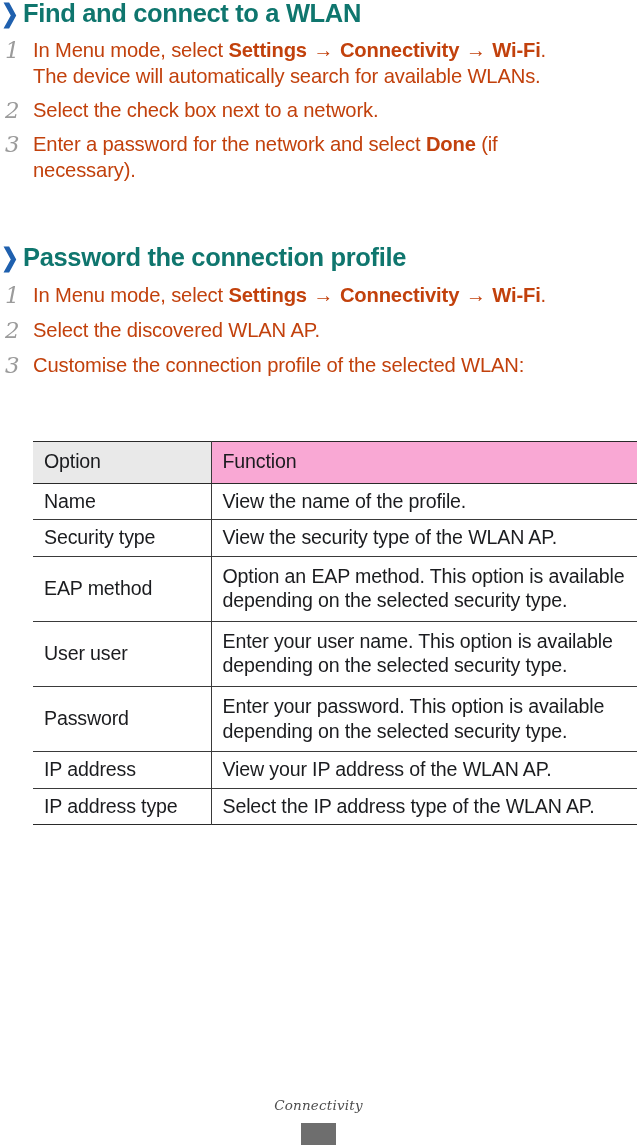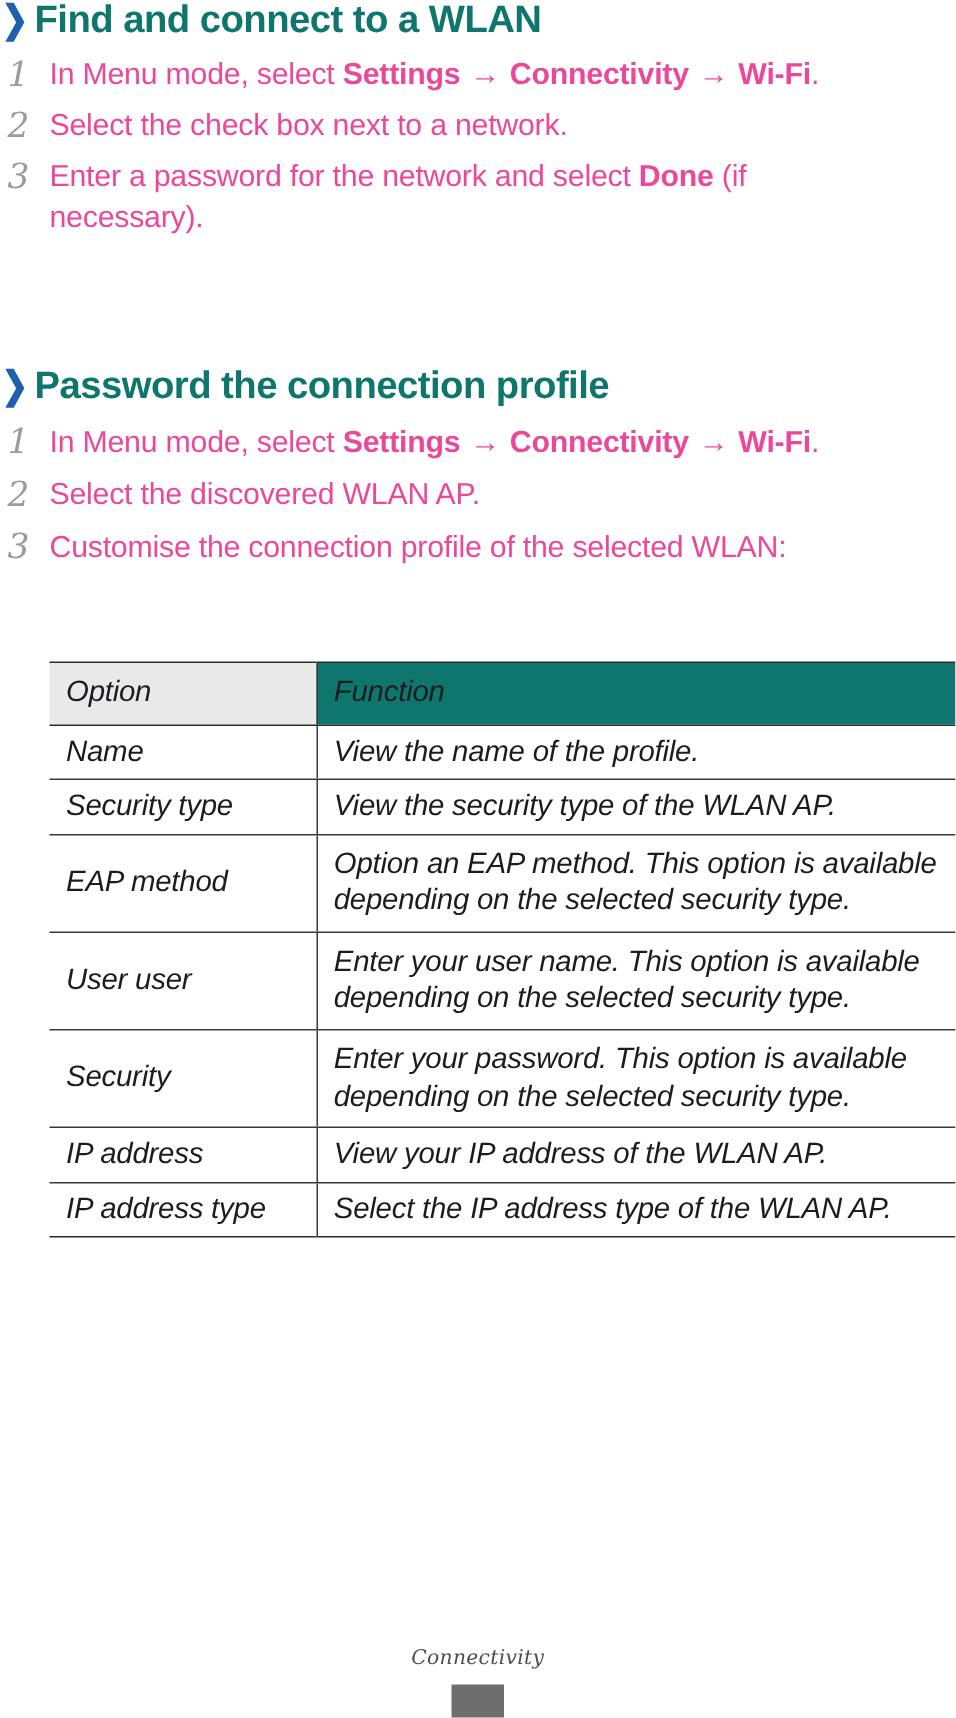--- a/index.html
+++ b/index.html
@@ -67,21 +67,21 @@
     text-align: left;
     padding-left: 5px;
     box-sizing: border-box;
     font-weight: 400;
   }
   .step-body {
     flex: 1 1 auto;
     font-size: 20.2px;
     line-height: 1.30;
     letter-spacing: -0.15px;
-    color: #ec4899;
+    color: #c2410c;
   }
   .step-body .b { font-weight: 700; }
   .step-body .arr { font-weight: 700; padding: 0 1px; }
   .step-body .sub {
     display: block;
   }
 
   
   .opt-table {
     border-collapse: collapse;
@@ -109,21 +109,21 @@
   .opt-table td.fn,
   .opt-table th.fn {
     border-left: 1.2px solid #3a3a3a;
   }
   .opt-table thead th {
     padding-top: 7px;
     padding-bottom: 9px;
     border-bottom: 1.6px solid #2a2a2a;
   }
   .opt-table thead th.opt { background: #e9e9e9; }
-  .opt-table thead th.fn  { background: #0f766e; }
+  .opt-table thead th.fn  { background: #f9a8d4; }
   .opt-table tbody tr:last-child td { border-bottom: none; }
 
   .opt-table td.tall { padding-top: 7px; padding-bottom: 8px; }
 
   
   .footer-label {
     position: absolute;
     left: 0;
     right: 0;
     top: 1097px;
@@ -152,20 +152,21 @@
 
     <div class="section-heading" style="padding-left:1px;">
       <span class="chev">❯</span>
       <span class="htext">Find and connect to a WLAN</span>
     </div>
 
     <div class="step" style="margin-top:10px;">
       <div class="step-num">1</div>
       <div class="step-body">
         <span>In Menu mode, select </span><span class="b">Settings</span><span class="arr"> → </span><span class="b">Connectivity</span><span class="arr"> → </span><span class="b">Wi-Fi</span><span>.</span>
+        <span class="sub">The device will automatically search for available WLANs.</span>
       </div>
     </div>
 
     <div class="step" style="margin-top:7px;">
       <div class="step-num">2</div>
       <div class="step-body">
         <span>Select the check box next to a network.</span>
       </div>
     </div>
 
@@ -199,21 +200,21 @@
     </div>
 
     <div class="step" style="margin-top:8px;">
       <div class="step-num">3</div>
       <div class="step-body">
         <span>Customise the connection profile of the selected WLAN:</span>
       </div>
     </div>
   </div>
 
-  <div style="position:absolute; left:0; top:441px; width:550px;font-style:italic;">
+  <div style="position:absolute; left:0; top:441px; width:550px;">
     <table class="opt-table">
       <colgroup>
           <col class="c1">
           <col class="c2">
         </colgroup>
       <thead>
         <tr>
           <th class="opt">Option</th>
           <th class="fn">Function</th>
         </tr>
@@ -229,21 +230,21 @@
         </tr>
         <tr>
           <td class="tall">EAP method</td>
           <td class="fn tall">Option an EAP method. This option is available depending on the selected security type.</td>
         </tr>
         <tr>
           <td class="tall">User user</td>
           <td class="fn tall">Enter your user name. This option is available depending on the selected security type.</td>
         </tr>
         <tr>
-          <td class="tall">Security</td>
+          <td class="tall">Password</td>
           <td class="fn tall">Enter your password. This option is available depending on the selected security type.</td>
         </tr>
         <tr>
           <td>IP address</td>
           <td class="fn">View your IP address of the WLAN AP.</td>
         </tr>
         <tr>
           <td>IP address type</td>
           <td class="fn">Select the IP address type of the WLAN AP.</td>
         </tr>

